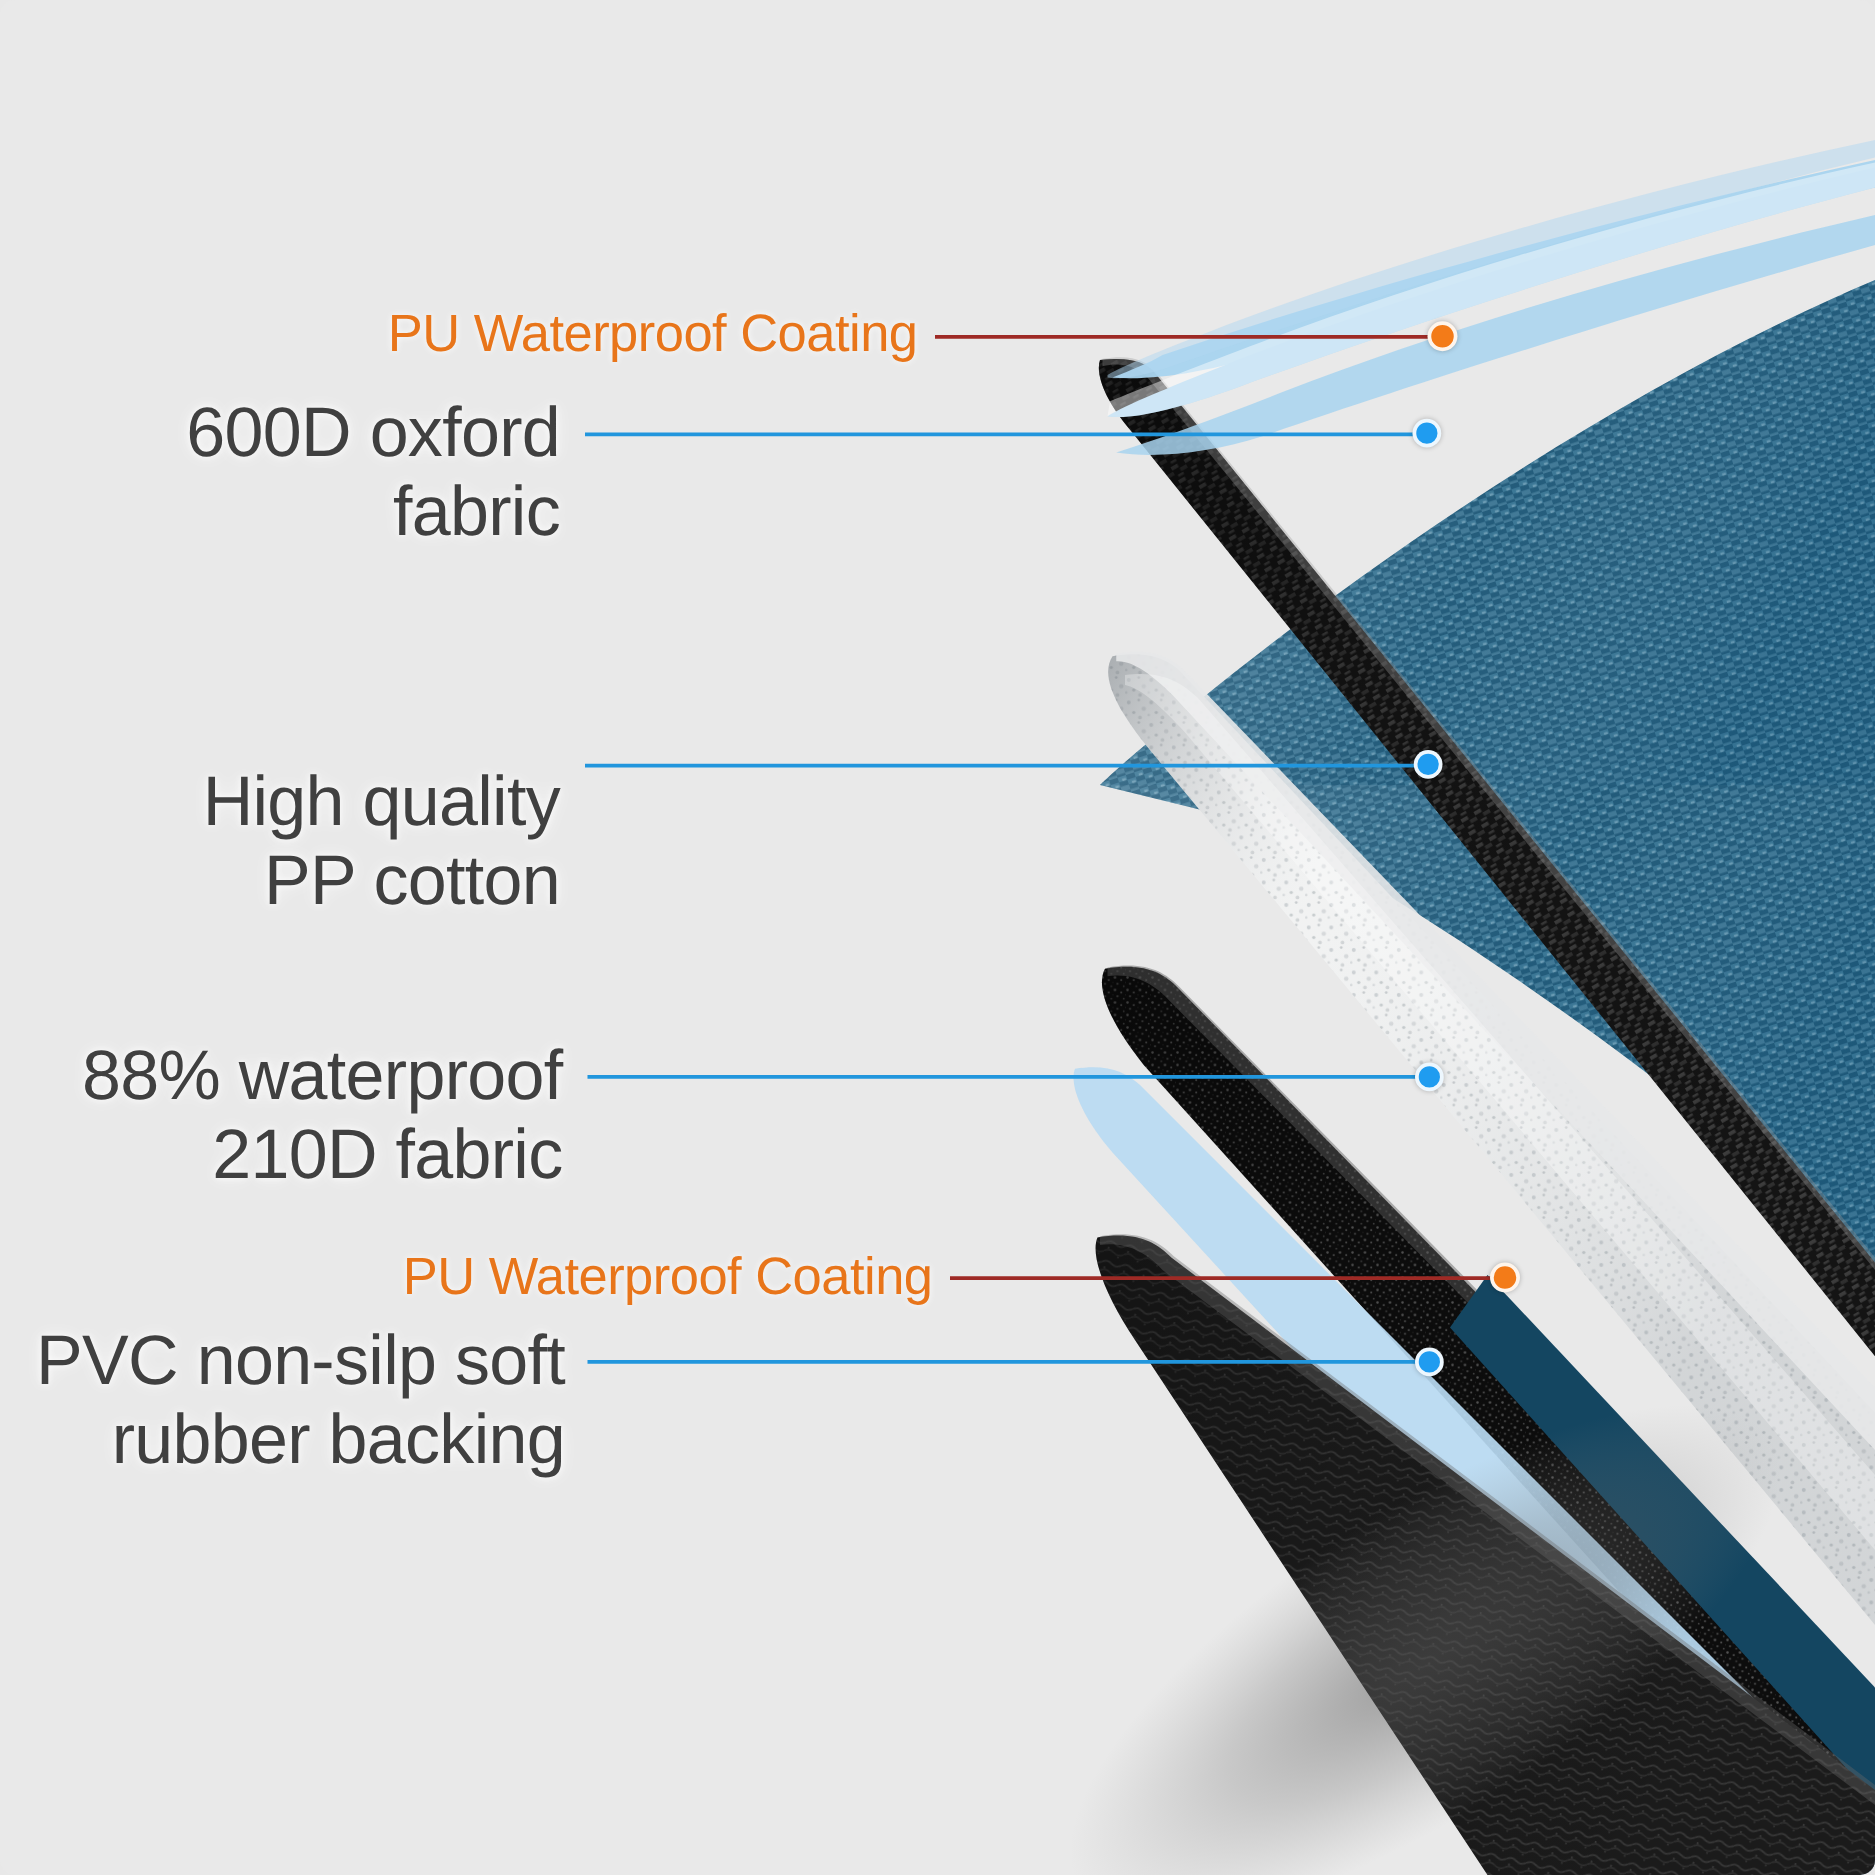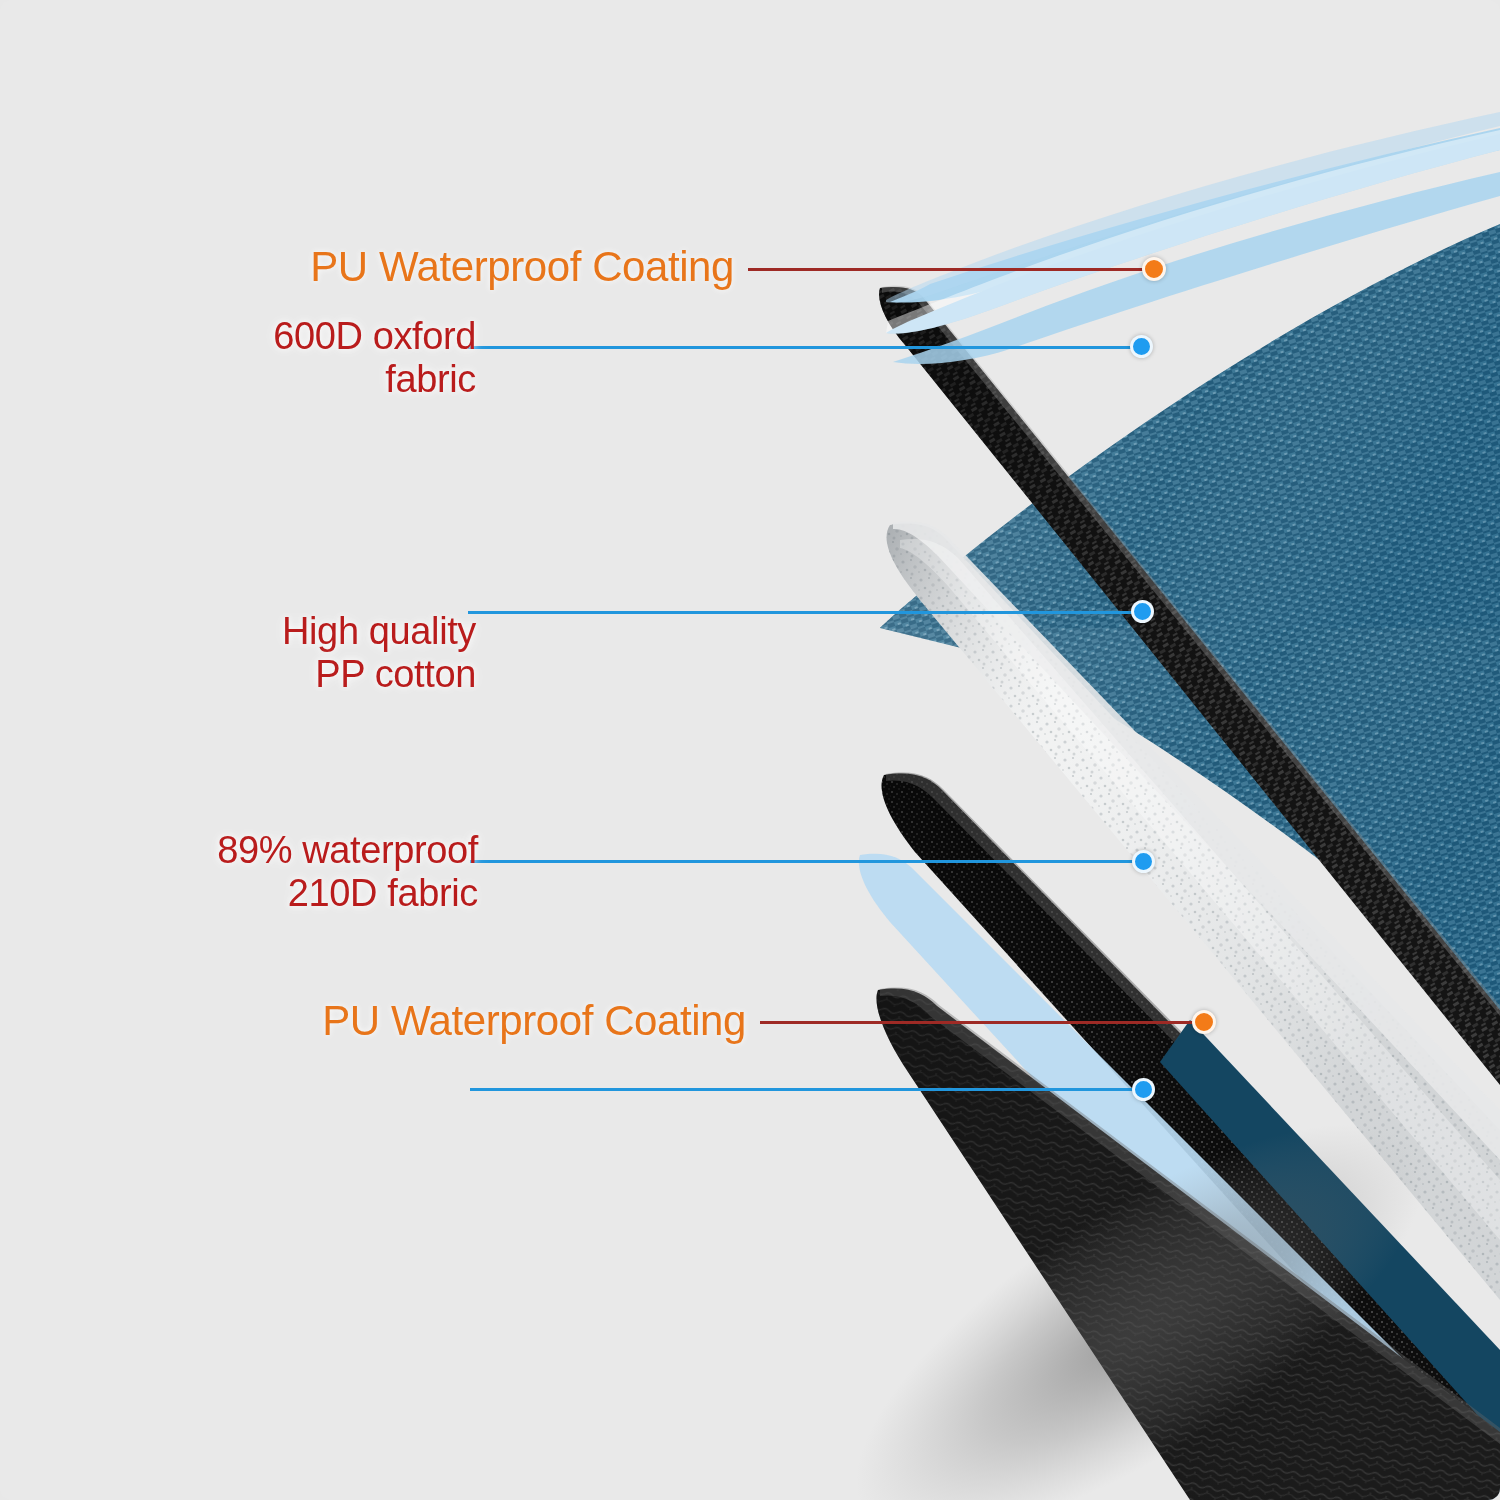--- a/index.html
+++ b/index.html
@@ -28,25 +28,24 @@
   }
 
   
   .callout {
     position: absolute;
     white-space: pre-line;
     line-height: 1.12;
     letter-spacing: -0.01em;
   }
   .callout.dark {
-    color: #b91c1c;
-    font-size: 38px;
+    color: #404040;
+    font-size: 56px;
     font-weight: 400;
     text-shadow: 0 0 6px rgba(255,255,255,0.95), 0 0 14px rgba(255,255,255,0.8);
-    padding-left: 28px;
   }
   .callout.accent {
     color: #e8751a;
     font-size: 42px;
     font-weight: 400;
     text-shadow: 0 0 6px rgba(255,255,255,0.95);
   }
   .callout.right {
     text-align: right;
   }
@@ -341,19 +340,21 @@
   <div class="dot blue" style="left:1132px; top:1078px; width:23px; height:23px;"></div>
 
   <div class="callout accent right" style="left:214px; top:243px; width:520px;">PU Waterproof Coating</div>
 
   <div class="callout dark right" style="left:0px; top:315px; width:448px;">600D oxford
 fabric</div>
 
   <div class="callout dark right" style="left:0px; top:610px; width:448px;">High quality
 PP cotton</div>
 
-  <div class="callout dark right" style="left:0px; top:829px; width:450px;">89% waterproof
+  <div class="callout dark right" style="left:0px; top:829px; width:450px;">88% waterproof
 210D fabric</div>
 
   <div class="callout accent right" style="left:226px; top:997px; width:520px;">PU Waterproof Coating</div>
 
+  <div class="callout dark right" style="left:0px; top:1057px; width:452px;">PVC non-silp soft
+rubber backing</div>
 
 </div>
 
 </body></html>

